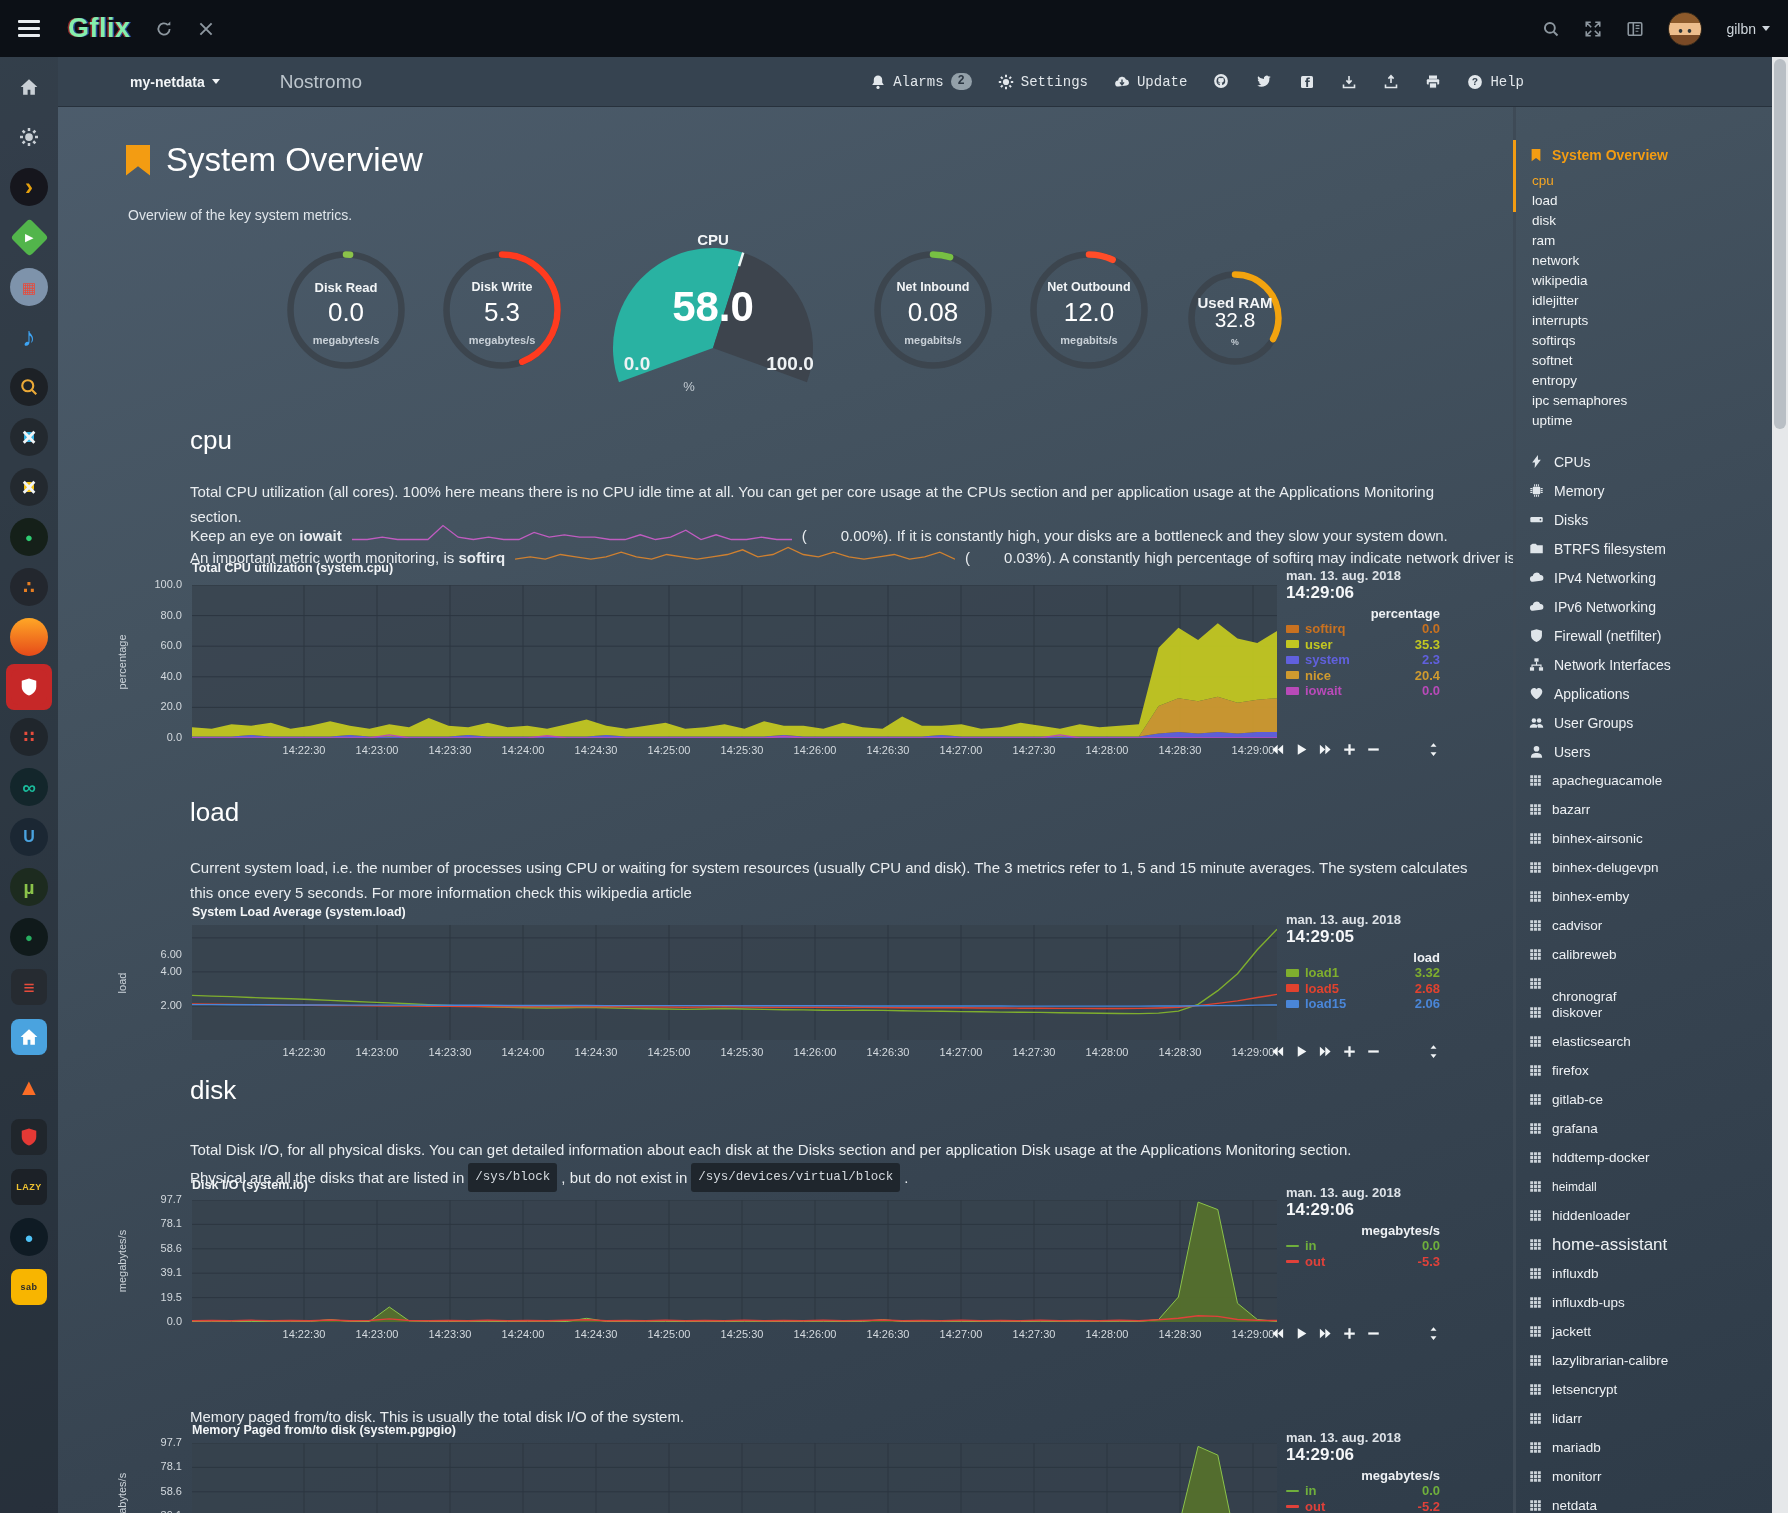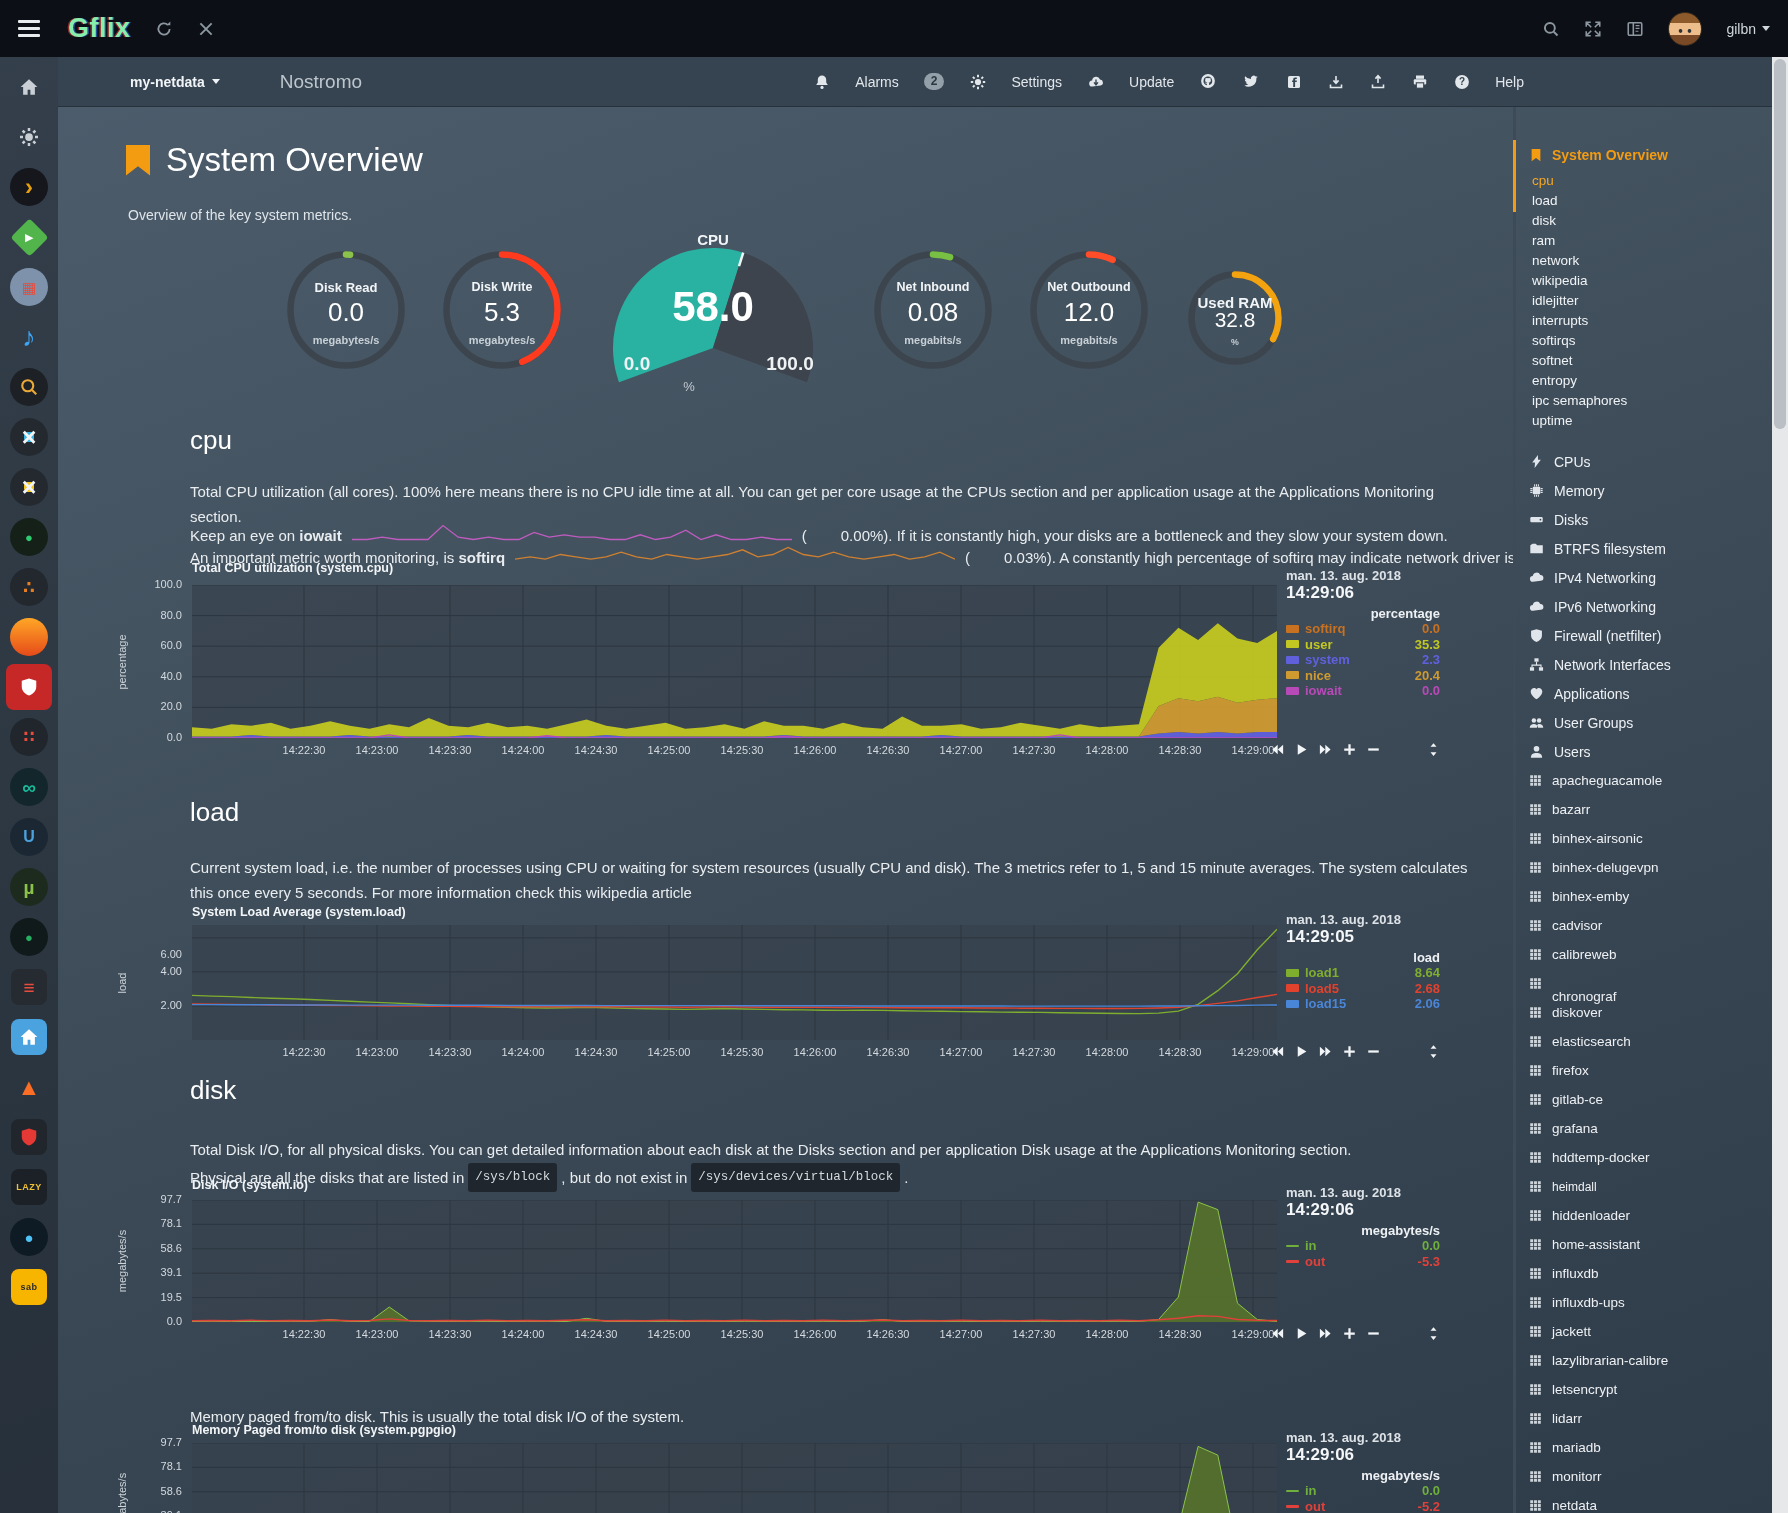--- a/index.html
+++ b/index.html
@@ -41,21 +41,21 @@
   .lb-diamond > * { transform:rotate(-45deg); }
   .lb-item svg { display:block; }
 
   
   #navbar { position:absolute; left:58px; top:57px; width:1714px; height:50px; background:#364350;
             border-bottom:1px solid #27313c; z-index:10; display:flex; align-items:center; }
   #host-dd { display:flex; align-items:center; gap:7px; margin-left:72px; font-size:14px; font-weight:bold; color:#f2f5f7; cursor:pointer; }
   #host-dd .caret { border-top-color:#f2f5f7; }
   #hostname { margin-left:60px; font-size:19px; color:#bdc6cd; }
   #nav-right { position:absolute; right:248px; display:flex; align-items:center; gap:26px; }
-  .nav-item { display:flex; align-items:center; gap:25px; color:#e2e7eb; font-size:14px; cursor:pointer; white-space:nowrap; }
+  .nav-item { display:flex; align-items:center; gap:7px; color:#e2e7eb; font-size:14px; cursor:pointer; white-space:nowrap;font-family:Liberation Mono, monospace; }
   .nav-item svg { width:16px; height:16px; display:block; }
   .badge { background:#93a0a9; color:#2b3642; font-size:12px; font-weight:bold; border-radius:9px;
            padding:1px 7px; line-height:15px; }
 
   
   #main { position:absolute; left:58px; top:107px; width:1455px; bottom:0; overflow:hidden; }
   #main > * { position:absolute; }
   #page-head { top:34px; left:68px; display:flex; align-items:center; gap:16px; }
   #bookmark { width:24px; height:31px; background:#f39c12;
               clip-path:polygon(0 0,100% 0,100% 100%,50% 70%,0 100%); }
@@ -631,21 +631,21 @@
             <polyline points="0.0,79.6 19.7,79.6 39.5,79.8 59.2,79.8 78.9,79.8 98.6,80.0 118.4,80.0 138.1,80.0 157.8,80.1 177.5,80.1 197.3,80.1 217.0,80.1 236.7,80.3 256.5,80.3 276.2,80.3 295.9,80.3 315.6,80.5 335.4,80.5 355.1,80.5 374.8,80.5 394.5,80.5 414.3,80.6 434.0,80.6 453.7,80.6 473.5,80.6 493.2,80.6 512.9,80.6 532.6,80.6 552.4,80.8 572.1,80.8 591.8,80.8 611.5,80.8 631.3,80.8 651.0,80.8 670.7,81.0 690.5,81.0 710.2,81.0 729.9,81.0 749.6,81.0 769.4,81.0 789.1,81.0 808.8,81.0 828.5,81.1 848.3,81.1 868.0,81.1 887.7,81.1 907.5,81.1 927.2,81.1 946.9,81.1 966.6,81.0 986.4,81.0 1006.1,80.8 1025.8,80.6 1045.5,80.5 1065.3,80.1 1085.0,80.0 " fill="none" stroke="#4a86d8" stroke-width="1.4"></polyline>
           </svg>
         </div>
         <div class="c-legend" style="top: 7px;">
           <div class="c-date">man. 13. aug. 2018</div>
           <div class="c-time">14:29:05</div>
           <div class="c-unit">load</div>
           <div class="lg-row">
             <span class="lg-sw" style="background: rgb(127, 174, 46);"></span>
             <span class="lg-name" style="color: rgb(127, 174, 46);">load1</span>
-            <span class="lg-val" style="color: rgb(127, 174, 46);">8.64</span>
+            <span class="lg-val" style="color: rgb(127, 174, 46);">3.32</span>
           </div>
           <div class="lg-row">
             <span class="lg-sw" style="background: rgb(225, 66, 46);"></span>
             <span class="lg-name" style="color: rgb(225, 66, 46);">load5</span>
             <span class="lg-val" style="color: rgb(225, 66, 46);">2.68</span>
           </div>
           <div class="lg-row">
             <span class="lg-sw" style="background: rgb(74, 134, 216);"></span>
             <span class="lg-name" style="color: rgb(74, 134, 216);">load15</span>
             <span class="lg-val" style="color: rgb(74, 134, 216);">2.06</span>
@@ -1045,21 +1045,21 @@
         <div class="rb-sec rb-app">
           <span style="width: 13px; height: 13px; flex: 0 0 auto;"><svg viewBox="0 0 16 16" fill="currentColor">
               <path d="M1.5 1.5h3.6v3.6H1.5zM6.2 1.5h3.6v3.6H6.2zM10.9 1.5h3.6v3.6h-3.6zM1.5 6.2h3.6v3.6H1.5zM6.2 6.2h3.6v3.6H6.2zM10.9 6.2h3.6v3.6h-3.6zM1.5 10.9h3.6v3.6H1.5zM6.2 10.9h3.6v3.6H6.2zM10.9 10.9h3.6v3.6h-3.6z"></path>
             </svg></span>
           <span style="font-size: 13.5px;">hiddenloader</span>
         </div>
         <div class="rb-sec rb-app">
           <span style="width: 13px; height: 13px; flex: 0 0 auto;"><svg viewBox="0 0 16 16" fill="currentColor">
               <path d="M1.5 1.5h3.6v3.6H1.5zM6.2 1.5h3.6v3.6H6.2zM10.9 1.5h3.6v3.6h-3.6zM1.5 6.2h3.6v3.6H1.5zM6.2 6.2h3.6v3.6H6.2zM10.9 6.2h3.6v3.6h-3.6zM1.5 10.9h3.6v3.6H1.5zM6.2 10.9h3.6v3.6H6.2zM10.9 10.9h3.6v3.6h-3.6z"></path>
             </svg></span>
-          <span style="font-size: 13px;">home-assistant</span>
+          <span style="font-size: 17px;">home-assistant</span>
         </div>
         <div class="rb-sec rb-app">
           <span style="width: 13px; height: 13px; flex: 0 0 auto;"><svg viewBox="0 0 16 16" fill="currentColor">
               <path d="M1.5 1.5h3.6v3.6H1.5zM6.2 1.5h3.6v3.6H6.2zM10.9 1.5h3.6v3.6h-3.6zM1.5 6.2h3.6v3.6H1.5zM6.2 6.2h3.6v3.6H6.2zM10.9 6.2h3.6v3.6h-3.6zM1.5 10.9h3.6v3.6H1.5zM6.2 10.9h3.6v3.6H6.2zM10.9 10.9h3.6v3.6h-3.6z"></path>
             </svg></span>
           <span style="font-size: 13.5px;">influxdb</span>
         </div>
         <div class="rb-sec rb-app">
           <span style="width: 13px; height: 13px; flex: 0 0 auto;"><svg viewBox="0 0 16 16" fill="currentColor">
               <path d="M1.5 1.5h3.6v3.6H1.5zM6.2 1.5h3.6v3.6H6.2zM10.9 1.5h3.6v3.6h-3.6zM1.5 6.2h3.6v3.6H1.5zM6.2 6.2h3.6v3.6H6.2zM10.9 6.2h3.6v3.6h-3.6zM1.5 10.9h3.6v3.6H1.5zM6.2 10.9h3.6v3.6H6.2zM10.9 10.9h3.6v3.6h-3.6z"></path>

